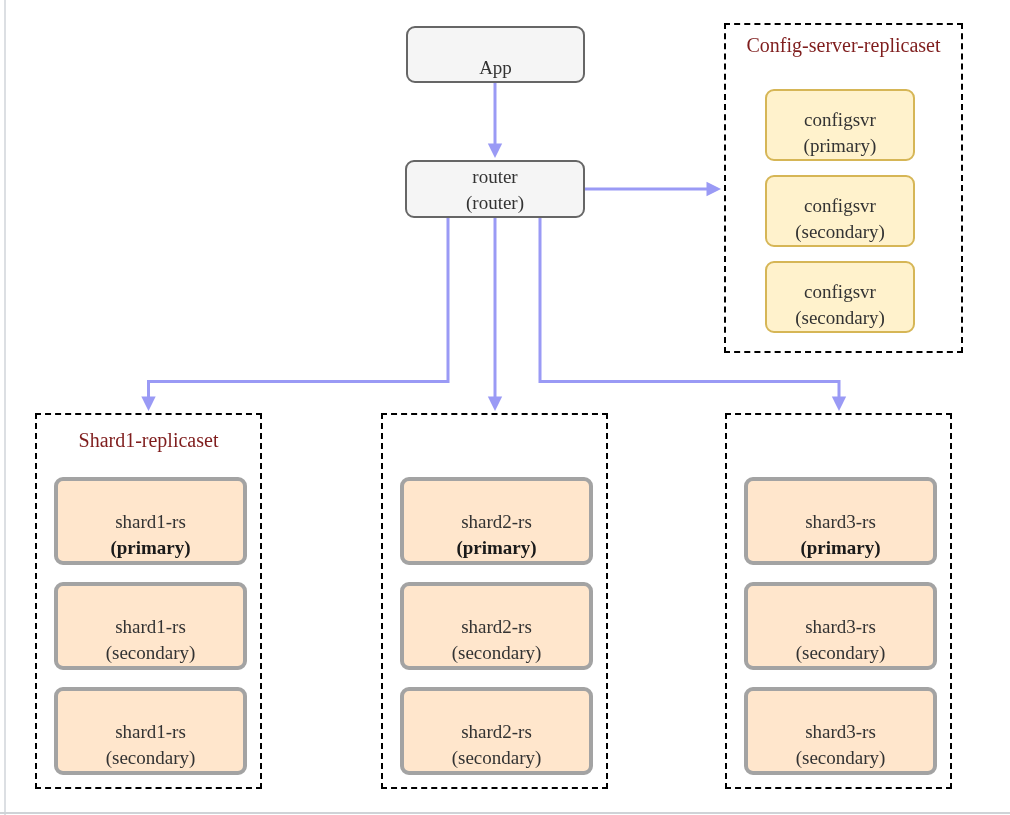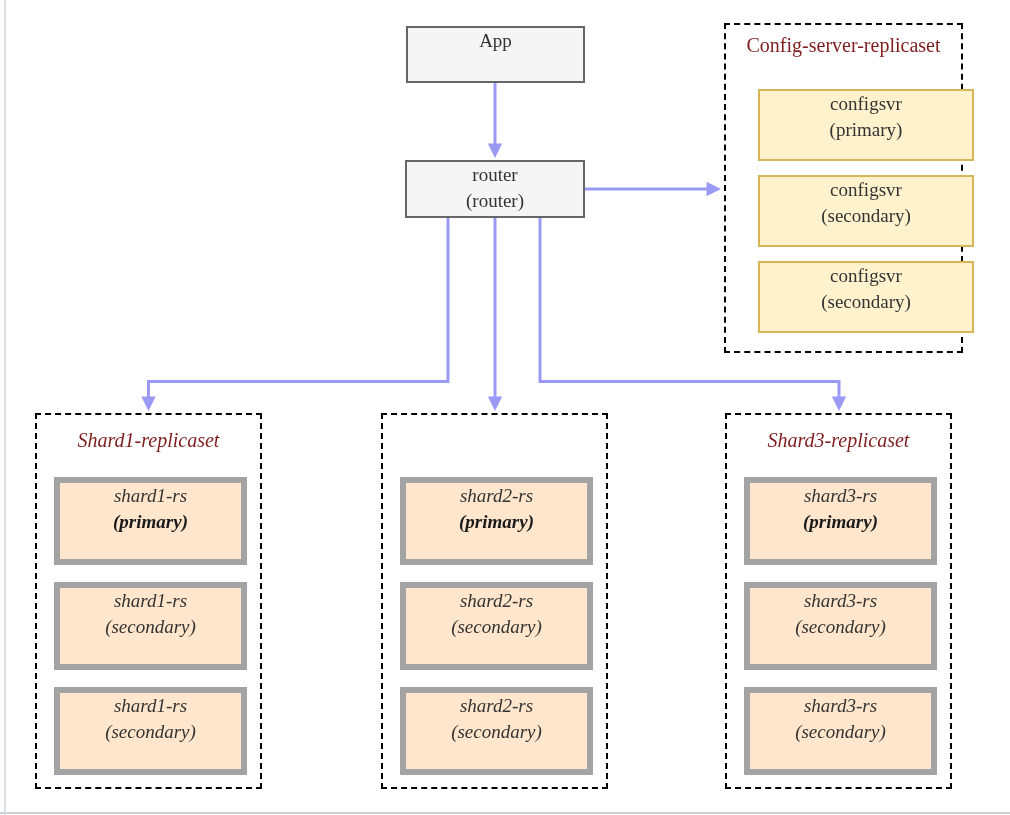--- a/index.html
+++ b/index.html
@@ -29,67 +29,67 @@
   }
   .connectors {
     position: absolute;
     left: 0; top: 0;
     width: 1010px; height: 815px;
     pointer-events: none;
   }
   .node {
     position: absolute;
     box-sizing: border-box;
-    border-radius: 0;
+    border-radius: 9px;
     display: flex;
     flex-direction: column;
     align-items: center;
-    justify-content: flex-start;
+    justify-content: flex-end;
     text-align: center;
     font-size: 19px;
     line-height: 26px;
     color: #333333;
   }
   .node-gray {
     background: #f5f5f5;
     border: 2px solid #666666;
   }
   .node-yellow {
     background: #fff2cc;
     border: 2px solid #d6b656;
   }
   .node-orange {
     background: #ffe6cc;
-    border: 6px solid #a3a3a3;
+    border: 4px solid #a3a3a3;
   }
   .group {
     position: absolute;
     box-sizing: border-box;
     border: 2px dashed #000000;
     background: #ffffff;
   }
   .group-title {
     position: absolute;
     left: 0; right: 0;
     text-align: center;
     font-size: 20px;
     color: #7f1d1d;
     white-space: nowrap;
   }
   .app-node    { left: 406px; top: 26px;  width: 179px; height: 57px; }
   .router-node { left: 405px; top: 160px; width: 180px; height: 58px; }
 
   .config-group { left: 724px; top: 23px; width: 239px; height: 330px; }
   .config-group .group-title { top: 9px; }
-  .config-node { left: 32px; width: 216px; height: 72px; font-family: Liberation Serif, serif; }
+  .config-node { left: 39px; width: 150px; height: 72px; font-family: Liberation Serif, serif; }
   .config-node.n0 { top: 64px; }
   .config-node.n1 { top: 150px; }
   .config-node.n2 { top: 236px; }
 
-  .shard-group { top: 413px; width: 227px; height: 376px; font-style: italic; }
+  .shard-group { top: 413px; width: 227px; height: 376px; }
   .shard-group.g1 { left: 35px; }
   .shard-group.g2 { left: 381px; }
   .shard-group.g3 { left: 725px; }
   .shard-group .group-title { top: 14px; }
   .shard-node { left: 17px; width: 193px; height: 88px; }
   .shard-node.n0 { top: 62px; }
   .shard-node.n1 { top: 167px; }
   .shard-node.n2 { top: 272px; }
 
   .role-bold { font-weight: bold; color: #1a1a1a; }
@@ -170,21 +170,20 @@
       <div>shard2-rs</div>
       <div>(secondary)</div>
     </div>
     <div class="node node-orange shard-node n2">
       <div>shard2-rs</div>
       <div>(secondary)</div>
     </div>
   </div>
 
   <div class="group shard-group g3">
-    <div class="group-title">Shard3-replicaset</div>
     <div class="node node-orange shard-node n0">
       <div>shard3-rs</div>
       <div class="role-bold">(primary)</div>
     </div>
     <div class="node node-orange shard-node n1">
       <div>shard3-rs</div>
       <div>(secondary)</div>
     </div>
     <div class="node node-orange shard-node n2">
       <div>shard3-rs</div>

